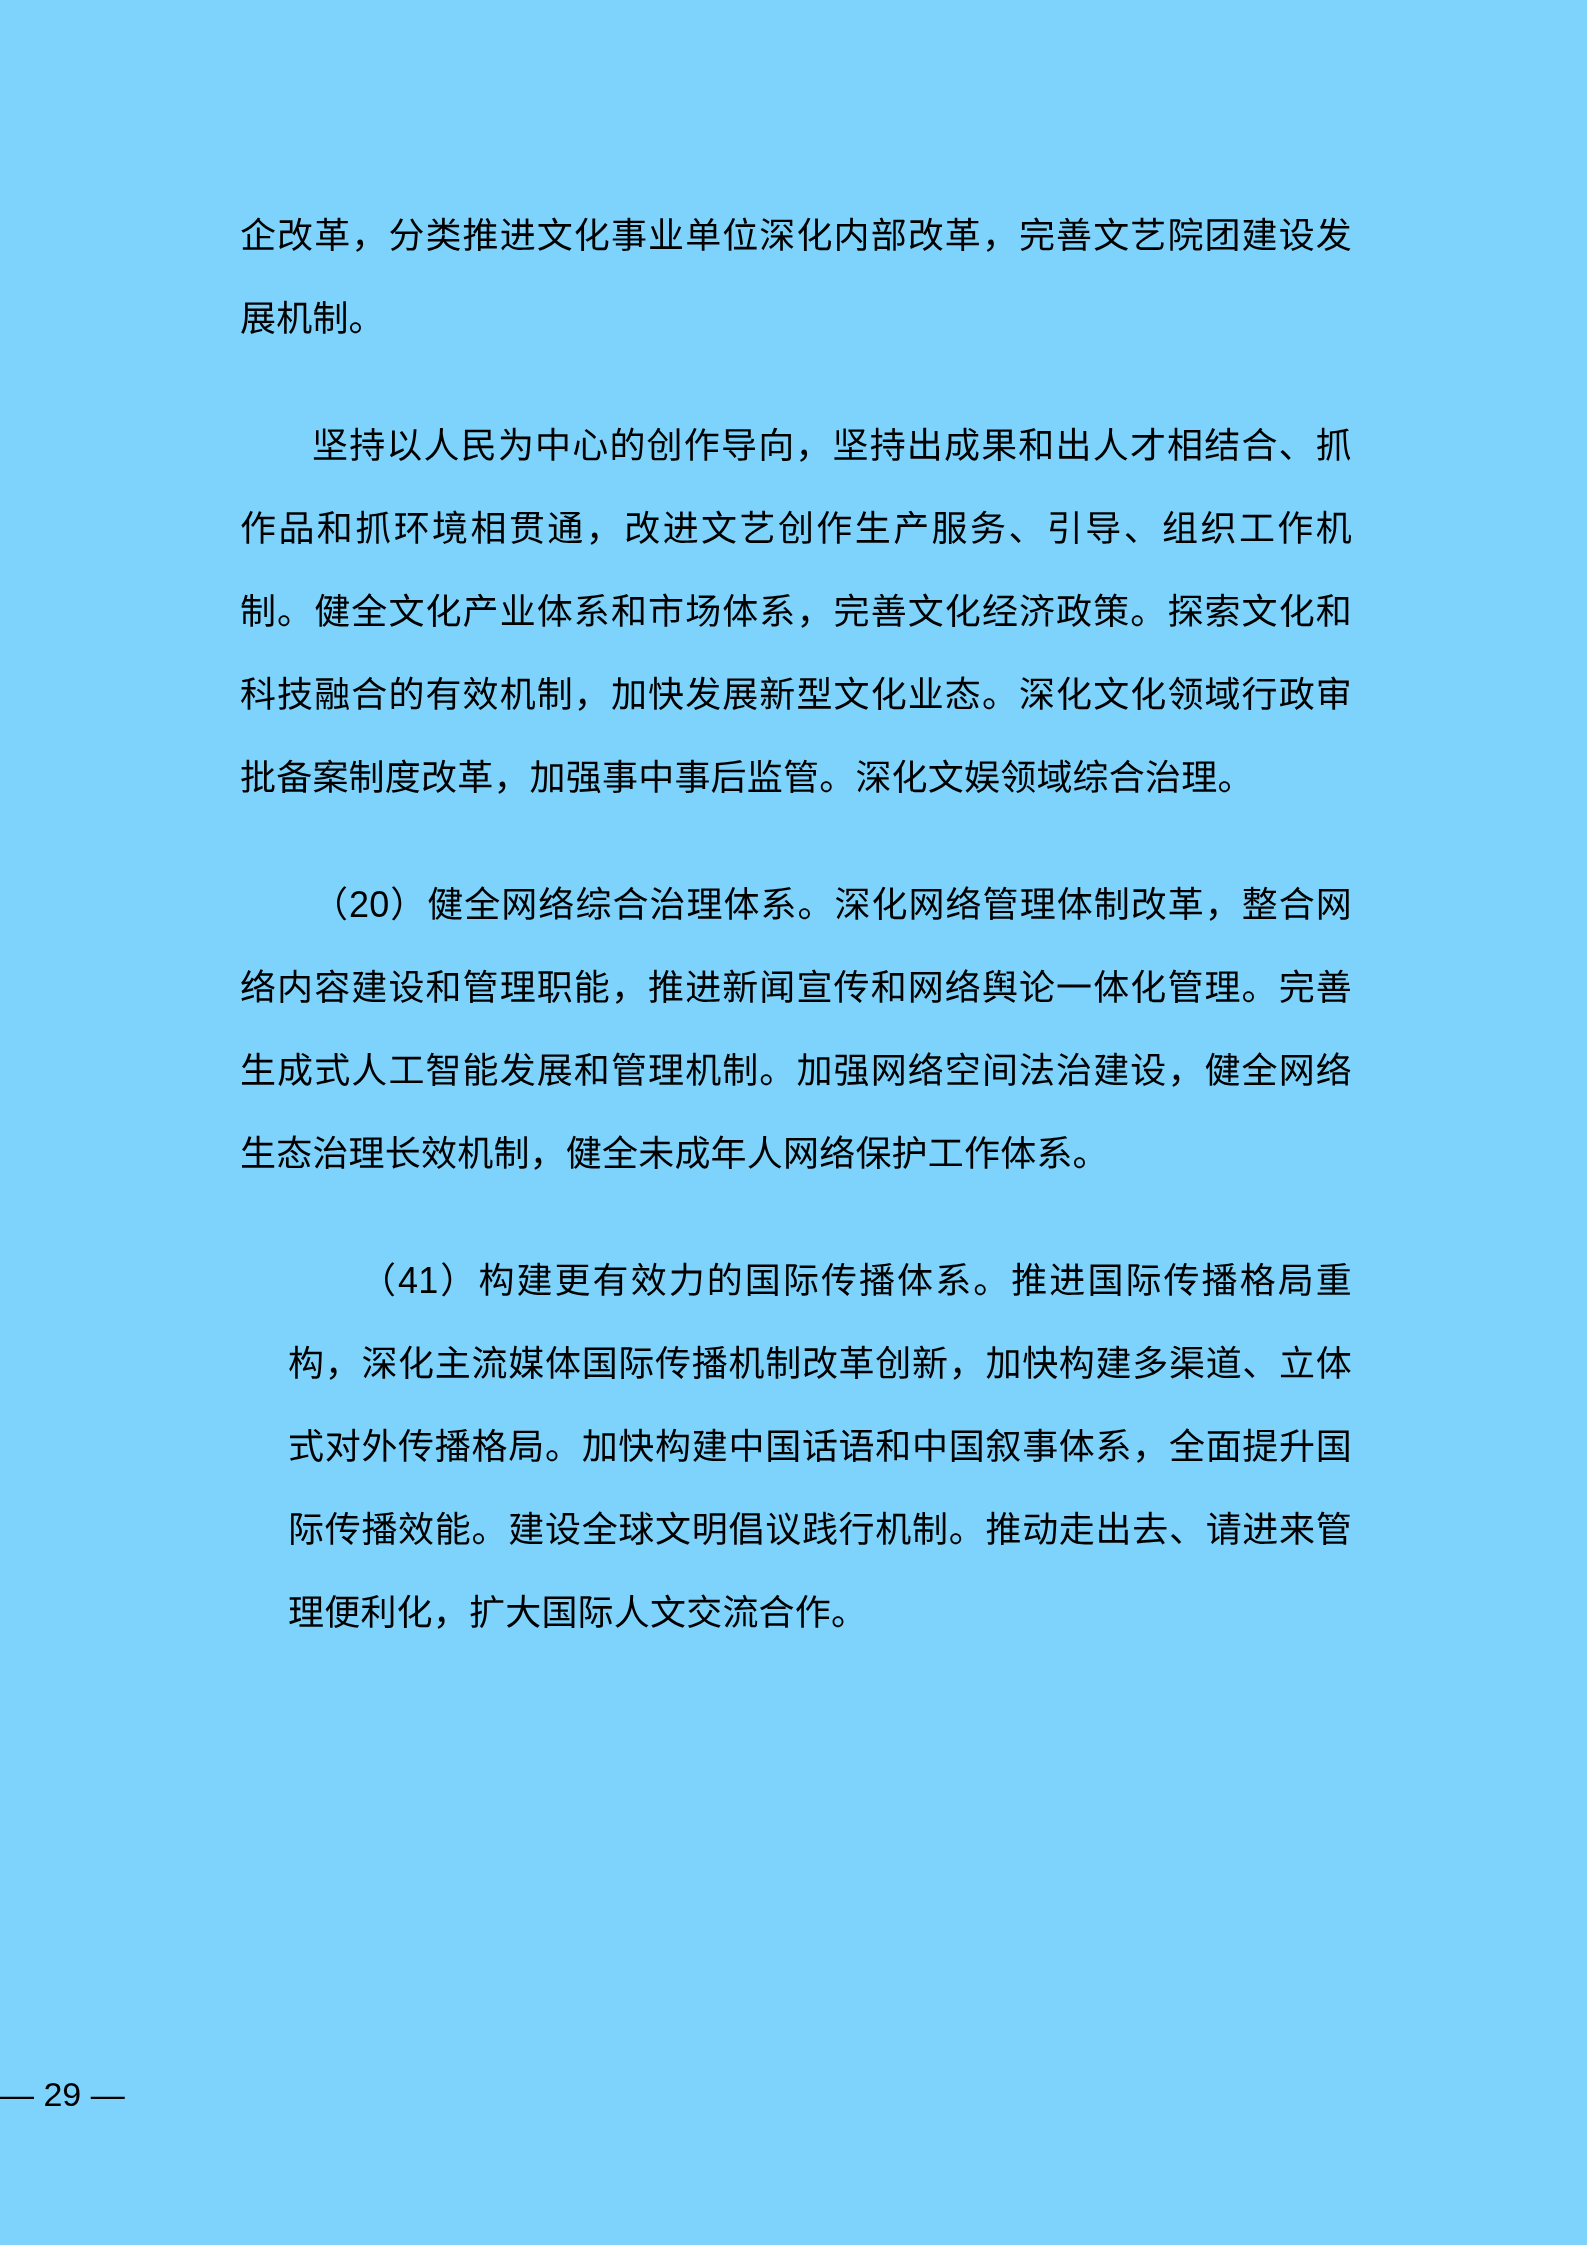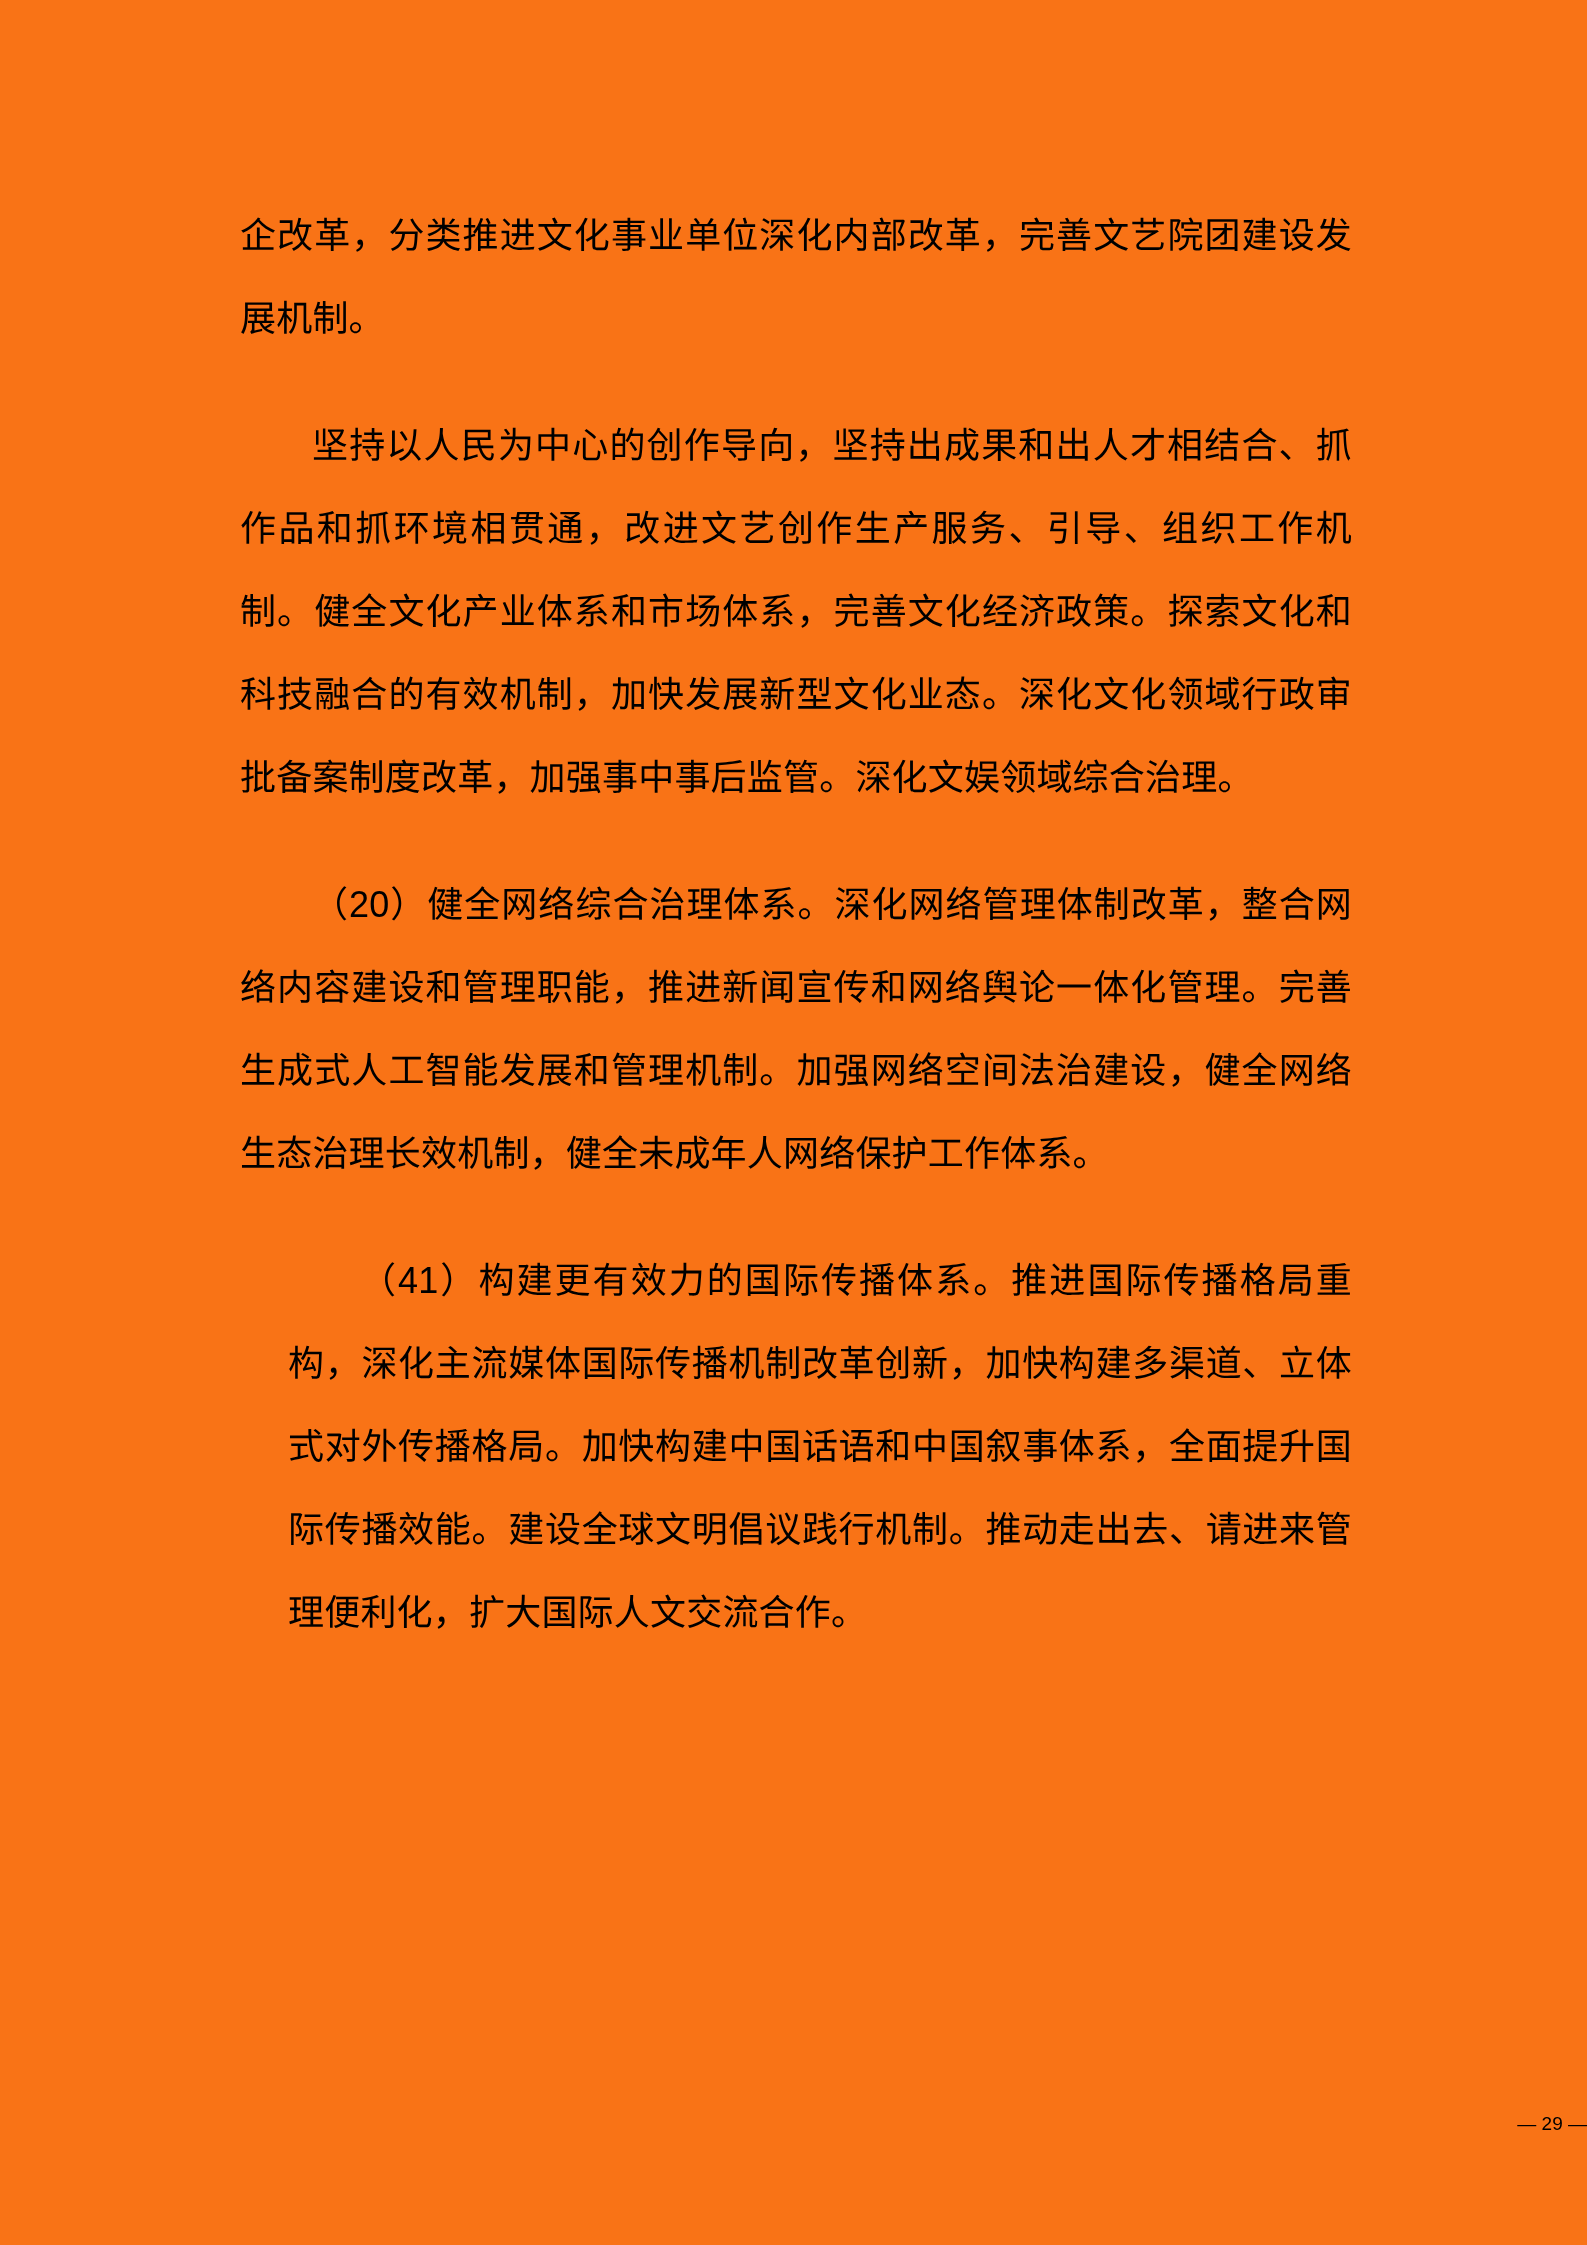--- a/index.html
+++ b/index.html
@@ -4,21 +4,21 @@
 <style>
   html, body {
     margin: 0;
     padding: 0;
     background: #ffffff;
   }
   .page {
     position: relative;
     width: 1587px;
     height: 2245px;
-    background: #f97316;
+    background: #7dd3fc;
     overflow: hidden;
     font-family: "Liberation Sans", sans-serif;
     color: #000000;
   }
   .content {
     position: absolute;
     left: 240px;
     top: 194px;
     width: 1112px;
     font-size: 36px;
@@ -36,25 +36,24 @@
   }
   .content p:last-child {
     margin-bottom: 0;
     margin-left: 48px;
   }
   .page-footer {
     position: absolute;
     left: 0;
     top: 2076px;
     width: 100%;
-    text-align: right;
-    font-size: 19px;
+    text-align: left;
+    font-size: 34px;
     line-height: 36px;
     color: #000000;
-    margin-top: 30px;
   }
 </style>
 </head>
 <body>
 
 <div class="page">
 
   <div class="content">
     <p>企改革，分类推进文化事业单位深化内部改革，完善文艺院团建设发展机制。</p>
 

